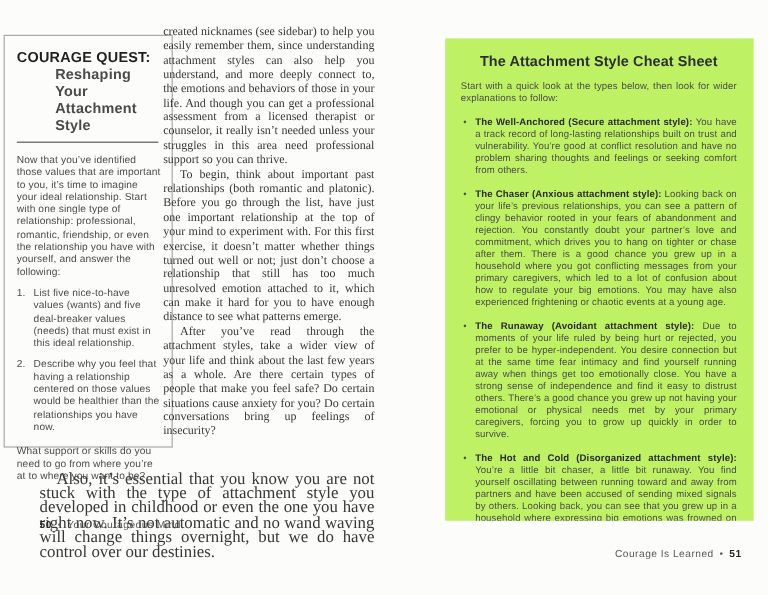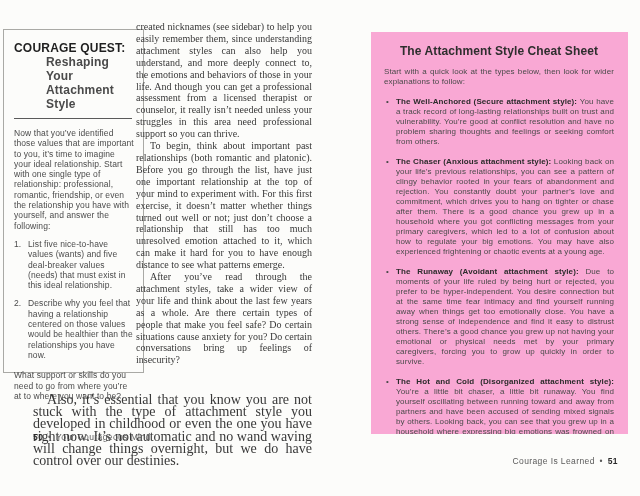--- a/index.html
+++ b/index.html
@@ -55,21 +55,21 @@
   .footer-right {
     position:absolute; right:22px; top:456px;
     font-size:8.5px; color:#5a5a5a; letter-spacing:.4px; text-align:right;
   }
   .pg-num { font-weight:bold; color:#2a2a2a; }
   .foot-sep { margin:0 2px; color:#5a5a5a; }
 
   
   .graybox {
     position:absolute; left:371px; top:32px; width:257px; height:402px;
-    box-sizing:border-box; background:#f9a8d4;
+    box-sizing:border-box; background:#bef264;
     padding:12px 14px 10px 13px; overflow:hidden;
   }
   .gb-title {
     margin:0 0 9px 0; font-weight:bold; font-size:12px; line-height:14px;
     text-align:center; color:#2e2e2e; letter-spacing:.1px;
   }
   .gb-intro {
     margin:0; font-size:8px; line-height:10px; color:#4a4a4a;
     text-align:justify; letter-spacing:.1px;
   }

